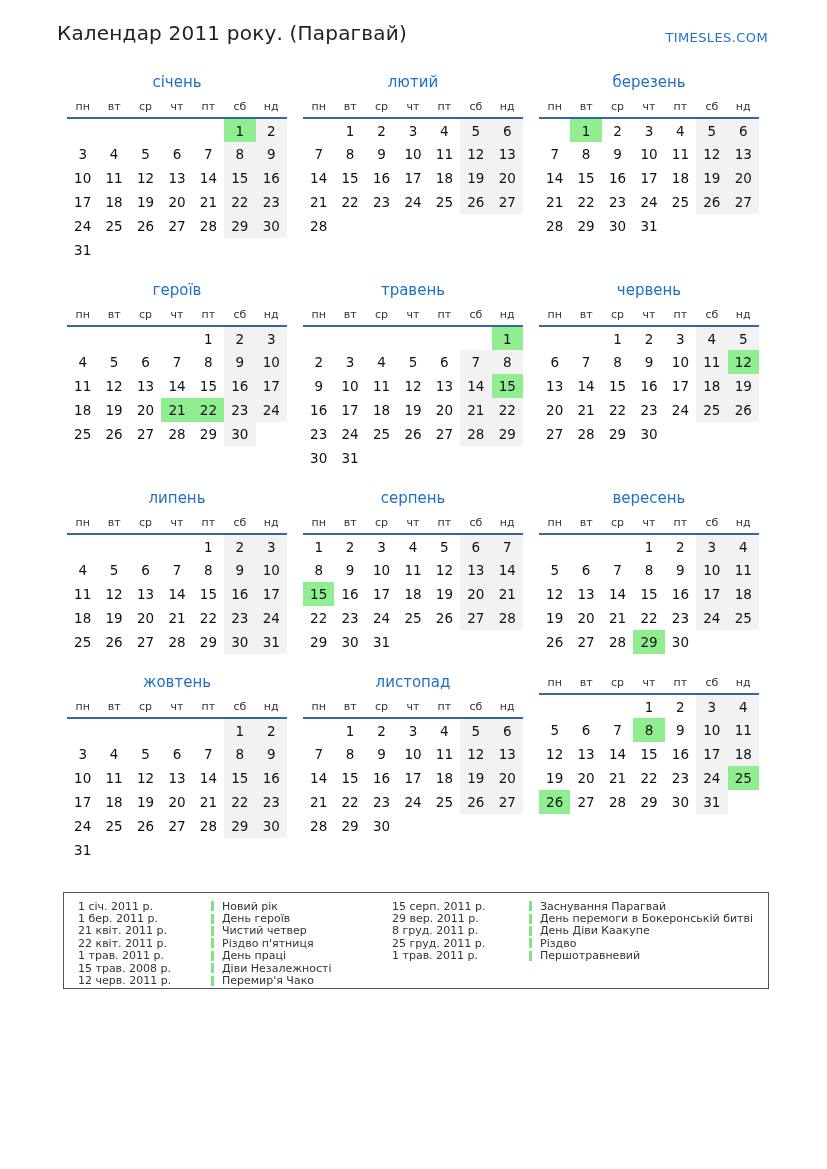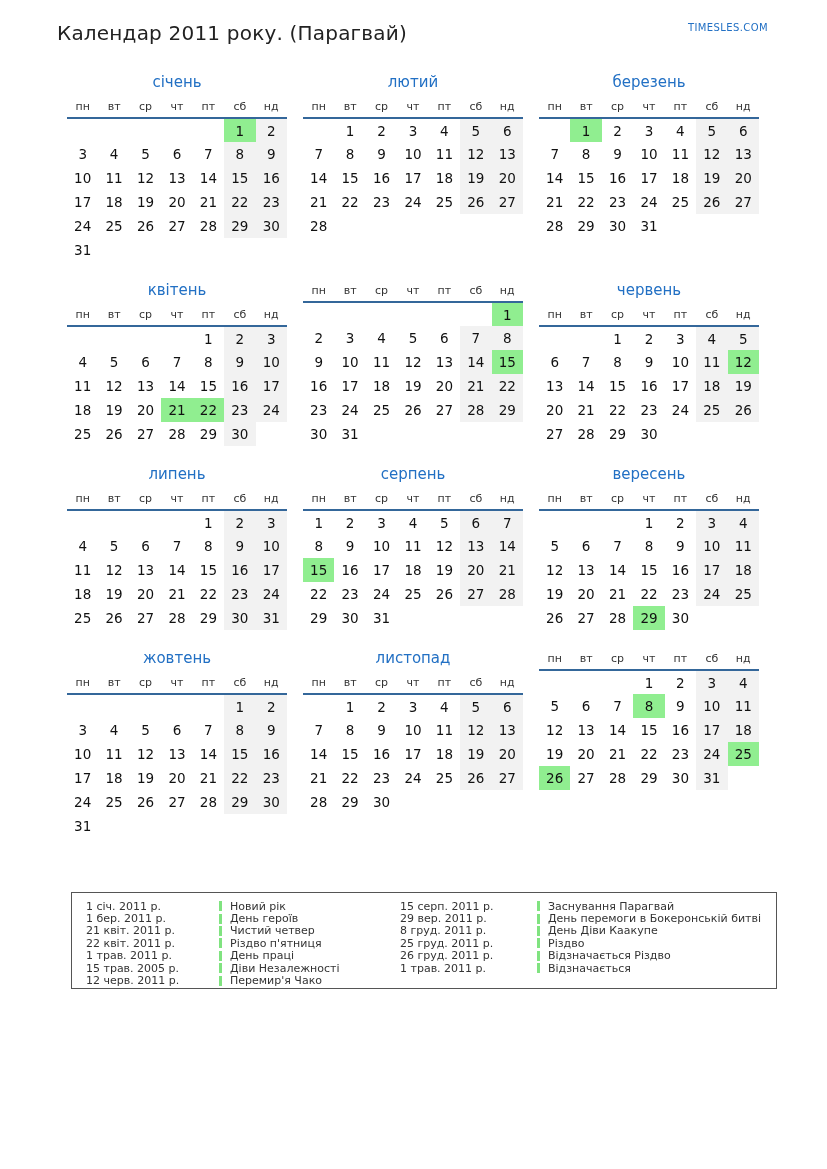--- a/index.html
+++ b/index.html
@@ -6,25 +6,25 @@
   html, body { background:#fff; }
   body {
     width:827px; height:1169px; position:relative;
     font-family:"DejaVu Sans","Liberation Sans",sans-serif;
     color:#222;
     --accent-blue:#2270c4; --holiday-green:#90ee90; --weekend-gray:#f2f2f2;
     --rule-blue:#34679a; --tick-green:#80e380;
   }
   .header {
     position:absolute; top:21px; left:57px; width:711px;
-    display:flex; justify-content:space-between; align-items:flex-start;
+    display:flex; justify-content:space-between; align-items:flex-end;
   }
   .page-title { font-size:20px; font-weight:400; color:#222; letter-spacing:0.2px; }
   .site-link {
-    font-size:10px; color:var(--accent-blue); text-decoration:none;
+    font-size:13px; color:var(--accent-blue); text-decoration:none;
     margin-top:1px; letter-spacing:0.4px;
   }
   .months {
     position:absolute; top:72px; left:67px; width:692px;
     display:grid; grid-template-columns:repeat(3,220px);
     justify-content:space-between; row-gap:18px; align-items:start;
   }
   .month-title {
     text-align:center; color:var(--accent-blue); font-size:15px;
     height:20px; line-height:20px; margin-bottom:4px;
@@ -35,21 +35,21 @@
     height:22px; vertical-align:middle;
     border-bottom:2px solid var(--rule-blue);
   }
   table.cal td {
     font-size:13.5px; color:#111; text-align:center; height:24px;
     vertical-align:middle;
   }
   td.we  { background:var(--weekend-gray); }
   td.hol { background:var(--holiday-green); }
   .legend {
-    position:absolute; left:71px; top:892px; width:706px; height:97px;
+    position:absolute; left:63px; top:892px; width:706px; height:97px;
     border:1px solid #555; padding:7px 4px 0 14px; display:flex;
   }
   .lg-col { display:flex; flex-direction:column; }
   .lg-left { width:314px; }
   .lg-right { flex:1; }
   .lg-row { display:flex; align-items:center; height:12.4px; }
   .lg-date { width:133px; font-size:11px; color:#333; }
   .lg-right .lg-date { width:137px; }
   .lg-name { display:flex; align-items:center; font-size:11px; color:#333; }
   .tick {
@@ -260,21 +260,21 @@
               <td>30</td>
               <td>31</td>
               <td></td>
               <td></td>
               <td></td>
             </tr>
           </tbody>
         </table>
       </div>
       <div class="month">
-        <div class="month-title">квітень</div>
+        <div class="month-title">героїв</div>
         <table class="cal">
           <thead>
             <tr>
               <th>пн</th>
               <th>вт</th>
               <th>ср</th>
               <th>чт</th>
               <th>пт</th>
               <th>сб</th>
               <th>нд</th>
@@ -323,20 +323,21 @@
               <td>27</td>
               <td>28</td>
               <td>29</td>
               <td class="we">30</td>
               <td></td>
             </tr>
           </tbody>
         </table>
       </div>
       <div class="month">
+        <div class="month-title">травень</div>
         <table class="cal">
           <thead>
             <tr>
               <th>пн</th>
               <th>вт</th>
               <th>ср</th>
               <th>чт</th>
               <th>пт</th>
               <th>сб</th>
               <th>нд</th>
@@ -882,21 +883,21 @@
           </div>
         </div>
         <div class="lg-row">
           <div class="lg-date">1 трав. 2011 р.</div>
           <div class="lg-name">
             <span class="tick"></span>
             <span>День праці</span>
           </div>
         </div>
         <div class="lg-row">
-          <div class="lg-date">15 трав. 2005 р.</div>
+          <div class="lg-date">15 трав. 2008 р.</div>
           <div class="lg-name">
             <span class="tick"></span>
             <span>Діви Незалежності</span>
           </div>
         </div>
         <div class="lg-row">
           <div class="lg-date">12 черв. 2011 р.</div>
           <div class="lg-name">
             <span class="tick"></span>
             <span>Перемир'я Чако</span>
@@ -926,29 +927,22 @@
           </div>
         </div>
         <div class="lg-row">
           <div class="lg-date">25 груд. 2011 р.</div>
           <div class="lg-name">
             <span class="tick"></span>
             <span>Різдво</span>
           </div>
         </div>
         <div class="lg-row">
-          <div class="lg-date">26 груд. 2011 р.</div>
-          <div class="lg-name">
-            <span class="tick"></span>
-            <span>Відзначається Різдво</span>
-          </div>
-        </div>
-        <div class="lg-row">
           <div class="lg-date">1 трав. 2011 р.</div>
           <div class="lg-name">
             <span class="tick"></span>
-            <span>Відзначається</span>
+            <span>Першотравневий</span>
           </div>
         </div>
       </div>
   </div>
 
 </div>
 
 </body></html>

